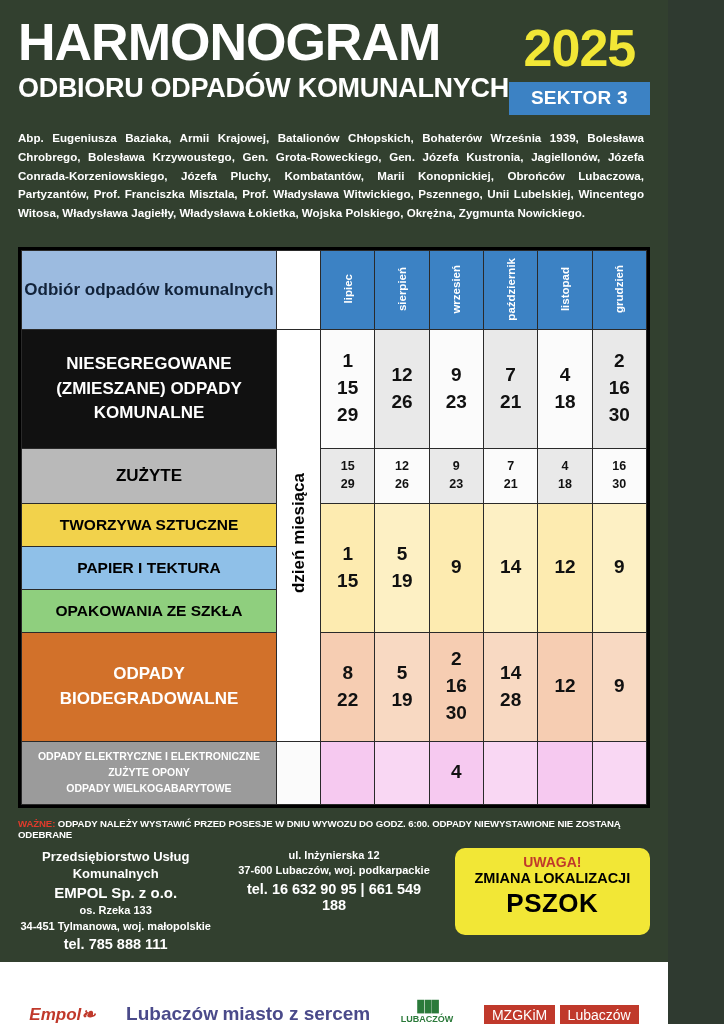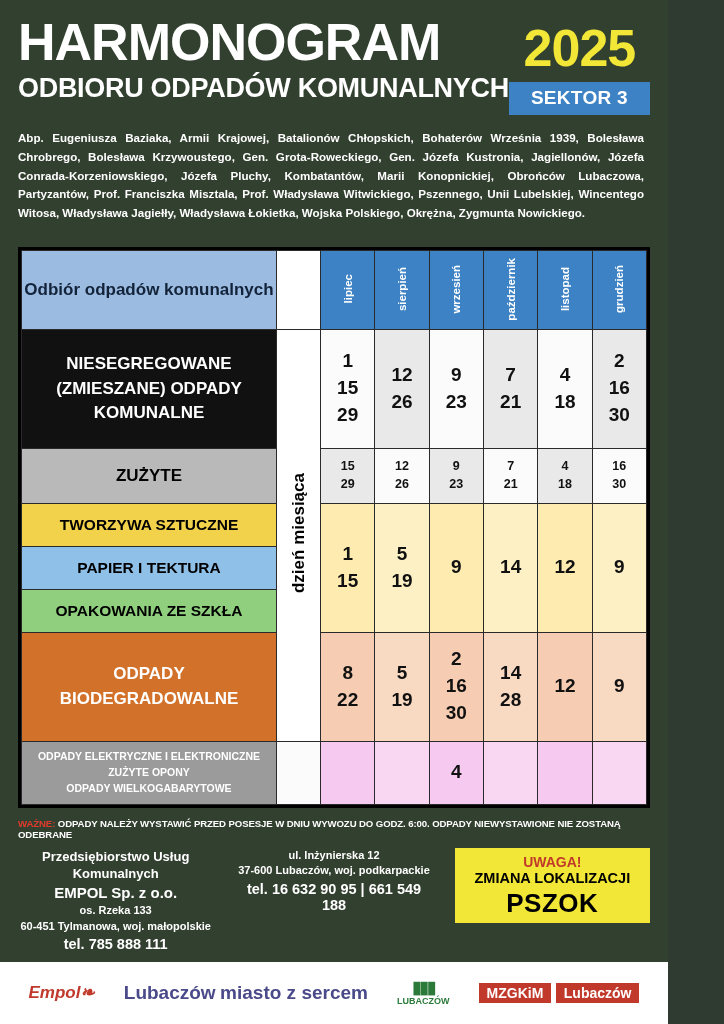--- a/index.html
+++ b/index.html
@@ -209,61 +209,62 @@
     letter-spacing: -0.1px;
   }
   .notice .wazne { color: #e03b2c; }
 
   
   .contacts {
     margin-top: 8px;
     display: flex;
     gap: 23px;
     align-items: stretch;
+    justify-content: flex-end;
   }
   .c-col {
     flex: 1 1 0;
     text-align: center;
     color: #ffffff;
   }
   .c-col.mid { color: #f2e736; }
   .c1 { font-size: 13px; font-weight: bold; line-height: 1.35; }
   .c2 { font-size: 15px; font-weight: bold; line-height: 1.35; }
   .c-small { font-size: 11px; font-weight: bold; color: #ffffff; line-height: 1.4; }
   .c-tel { font-size: 14.5px; font-weight: bold; color: #ffffff; margin-top: 2px;}
   .c-mid-title { font-size: 14.5px; font-weight: bold; color: #f2e736; line-height: 1.3; }
   .pszok {
     background: #f2e736;
     color: #000000;
     text-align: center;
-    padding: 6px 4px 4px 4px;
-    border-radius: 0;
+    padding: 6px 4px 16px 4px;
+    border-radius: 10px;
   }
   .pszok .uw { font-size: 14px; font-weight: bold; color: #c0392b; }
   .pszok .zm { font-size: 14.5px; font-weight: bold; }
   .pszok .big { font-size: 26px; font-weight: bold; letter-spacing: 0.5px; margin-top: 2px;}
 
   
   .footer {
     position: absolute;
     left: 0; right: 0; bottom: 0;
     height: 62px;
     background: #ffffff;
     display: flex;
-    align-items: center;
+    align-items: flex-end;
     justify-content: space-around;
     padding: 0 14px;
     box-sizing: border-box;
   }
   .logo { text-align: center; line-height: 1.05; }
   .logo-empol { color: #c0392b; font-size: 17px; font-weight: bold; font-style: italic; }
   .logo-lub { color: #4a4a8a; font-size: 19px; font-weight: bold; }
   .logo-city { font-size: 9px; color: #2b7a3a; font-weight: bold; }
   .logo-city .bars { display:block; font-size: 17px; letter-spacing:-2px; }
-  .logo-mzg { background: #c0392b; color: #ffffff; font-size: 14px; font-weight: bold; padding: 2px 8px; }
+  .logo-mzg { background: #c0392b; color: #ffffff; font-size: 14px; font-weight: normal; padding: 2px 8px; }
 </style>
 </head>
 <body>
 
 <div class="poster">
 
   <div class="header">
     <div class="header-left">
       <div class="title-main">HARMONOGRAM</div>
       <div class="title-sub">ODBIORU ODPADÓW KOMUNALNYCH</div>
@@ -370,21 +371,21 @@
 
   <div class="notice">
     <span class="wazne">WAŻNE:</span><span> ODPADY NALEŻY WYSTAWIĆ PRZED POSESJE W DNIU WYWOZU DO GODZ. 6:00. ODPADY NIEWYSTAWIONE NIE ZOSTANĄ ODEBRANE</span>
   </div>
 
   <div class="contacts">
     <div class="c-col">
       <div class="c1">Przedsiębiorstwo Usług Komunalnych</div>
       <div class="c2">EMPOL Sp. z o.o.</div>
       <div class="c-small">os. Rzeka 133</div>
-      <div class="c-small">60-451 Tylmanowa, woj. małopolskie</div>
+      <div class="c-small">34-451 Tylmanowa, woj. małopolskie</div>
       <div class="c-tel">tel. 785 888 111</div>
     </div>
 
     <div class="c-col mid">
       <div class="c-small">ul. Inżynierska 12</div>
       <div class="c-small">37-600 Lubaczów, woj. podkarpackie</div>
       <div class="c-tel">tel. 16 632 90 95 | 661 549 188</div>
     </div>
 
     <div class="c-col">

